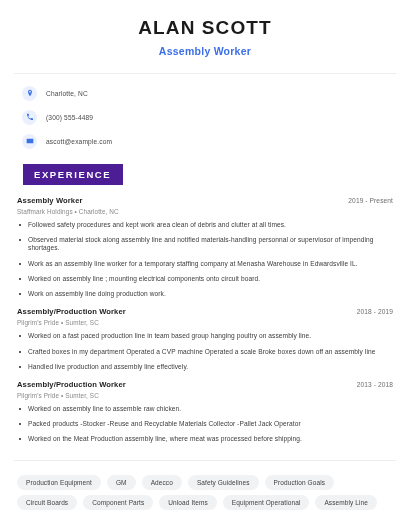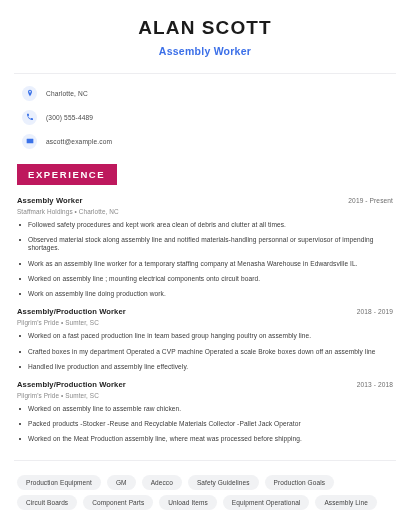--- a/index.html
+++ b/index.html
@@ -74,27 +74,27 @@
     margin-left: 9px;
     font-size: 6.6px;
     color: #4a4a4a;
     letter-spacing: 0.15px;
   }
 
   
   .section { margin-top: 14px; }
   .badge {
     display: inline-block;
-    background: #be185d;
+    background: #4c1d95;
     color: #ffffff;
     font-size: 9.5px;
     font-weight: bold;
     letter-spacing: 1.6px;
     padding: 5px 12px 5px 11px;
-    margin-left: 3px;
+    margin-left: 9px;
   }
 
   
   .jobs { margin-top: 11px; padding: 0 3px; }
   .job { margin-bottom: 9px; }
   .job-head {
     display: flex;
     align-items: baseline;
     justify-content: space-between;
   }

